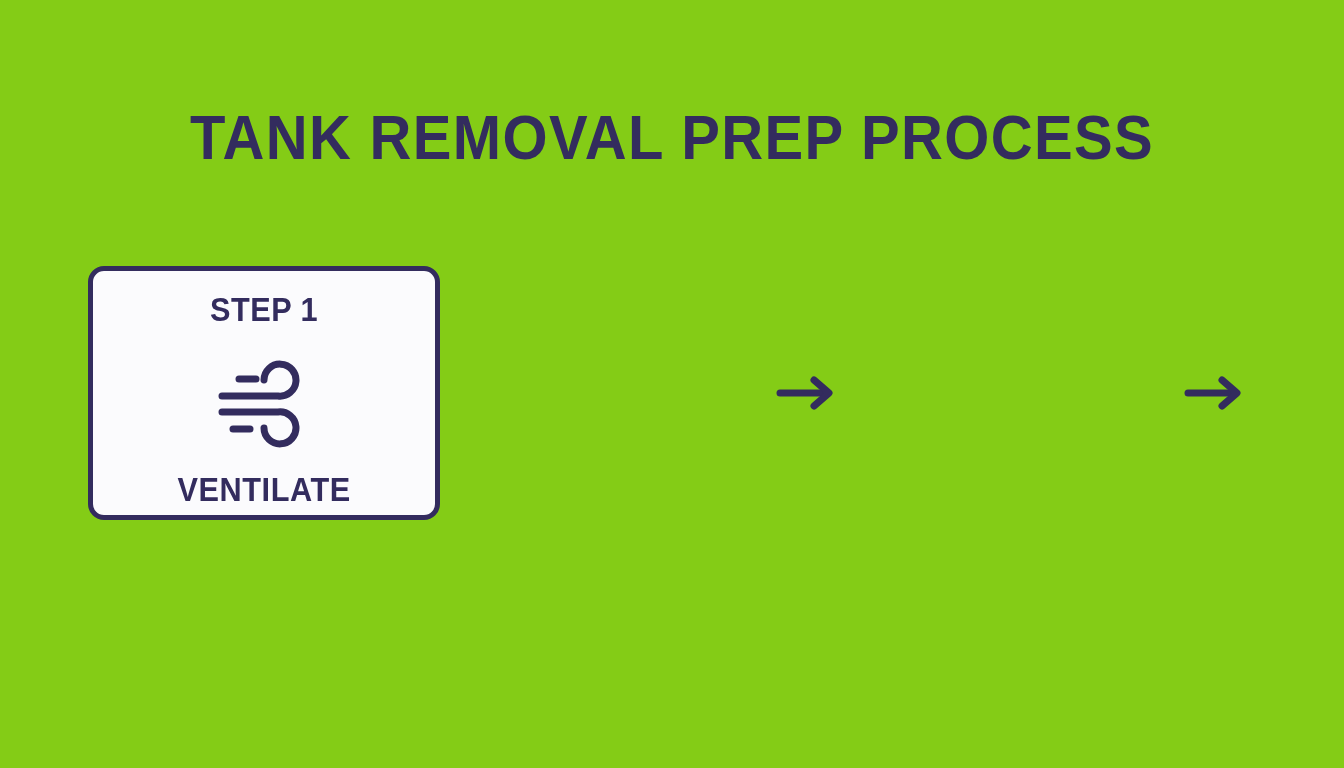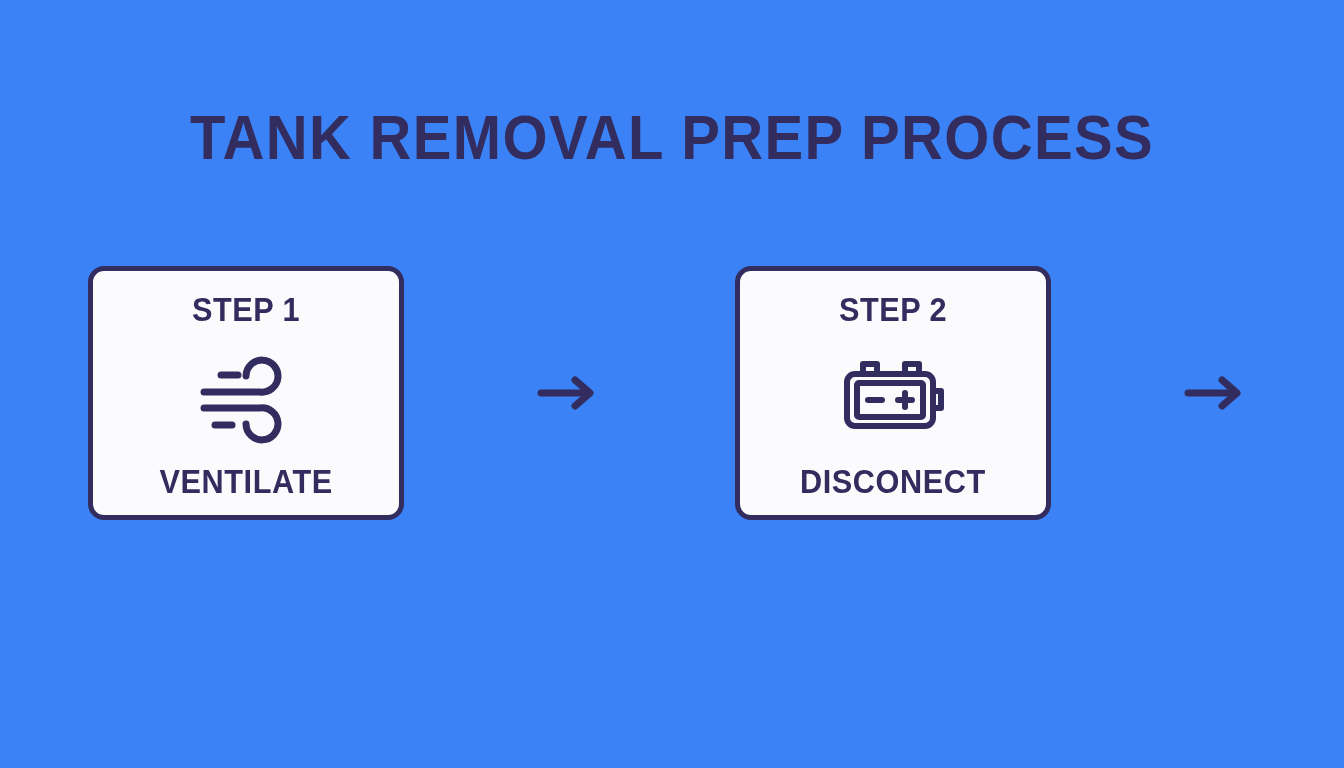--- a/index.html
+++ b/index.html
@@ -11,21 +11,21 @@
     height: 768px;
     background: #fbfbfd;
     font-family: "Liberation Sans", sans-serif;
     overflow: hidden;
   }
 
   #slide {
     position: relative;
     width: 1344px;
     height: 768px;
-    background: #3b82f6;
+    background: #84cc16;
   }
 
   
   .title {
     position: absolute;
     top: 104px;
     left: 0;
     width: 1344px;
     text-align: center;
     color: #332c5e;
@@ -47,31 +47,31 @@
     width: 1168px;
     height: 254px;
     display: flex;
     flex-direction: row;
     align-items: center;
     justify-content: space-between;
   }
 
   .step-card {
     position: relative;
-    width: 316px;
+    width: 352px;
     height: 254px;
     box-sizing: border-box;
     border: 5px solid #332c5e;
     border-radius: 16px;
     background: #fbfbfd;
     display: flex;
     flex-direction: column;
     align-items: center;
     justify-content: space-between;
-    padding: 20px 10px 14px 10px;
+    padding: 20px 10px 6px 10px;
   }
 
   .step-head {
     color: #332c5e;
     font-family: "Liberation Sans Narrow", "Liberation Sans", sans-serif;
     font-weight: bold;
     font-size: 33px;
     letter-spacing: 0.5px;
     transform: scaleX(0.93);
     white-space: nowrap;
@@ -130,42 +130,20 @@
       <div class="step-label">VENTILATE</div>
     </div>
 
     <div class="arrow">
       <svg width="64" height="40" viewBox="0 0 64 40" fill="none" stroke="#332c5e" stroke-width="7" stroke-linecap="round" stroke-linejoin="round">
         <path d="M4 20 L52 20"></path>
         <path d="M38 7 L53 20 L38 33"></path>
       </svg>
     </div>
 
-    <div class="step-card">
-      <div class="step-head">STEP 2</div>
-      <div class="step-icon">
-        <svg width="120" height="104" viewBox="0 0 120 104" fill="none" stroke="#332c5e" stroke-width="6" stroke-linecap="round" stroke-linejoin="round">
-
-          <path d="M30 20 L44 20 L44 30 L30 30 Z"></path>
-          <path d="M72 20 L86 20 L86 30 L72 30 Z"></path>
-
-          <path d="M100 47 L108 47 L108 64 L100 64"></path>
-
-          <rect x="14" y="30" width="86" height="52" rx="8"></rect>
-
-          <rect x="24" y="39" width="66" height="34" rx="2"></rect>
-
-          <path d="M35 56 L49 56"></path>
-
-          <path d="M65 56 L79 56"></path>
-          <path d="M72 49 L72 63"></path>
-        </svg>
-      </div>
-      <div class="step-label">DISCONECT</div>
-    </div>
 
     <div class="arrow">
       <svg width="64" height="40" viewBox="0 0 64 40" fill="none" stroke="#332c5e" stroke-width="7" stroke-linecap="round" stroke-linejoin="round">
         <path d="M4 20 L52 20"></path>
         <path d="M38 7 L53 20 L38 33"></path>
       </svg>
     </div>
 
 
   </div>

